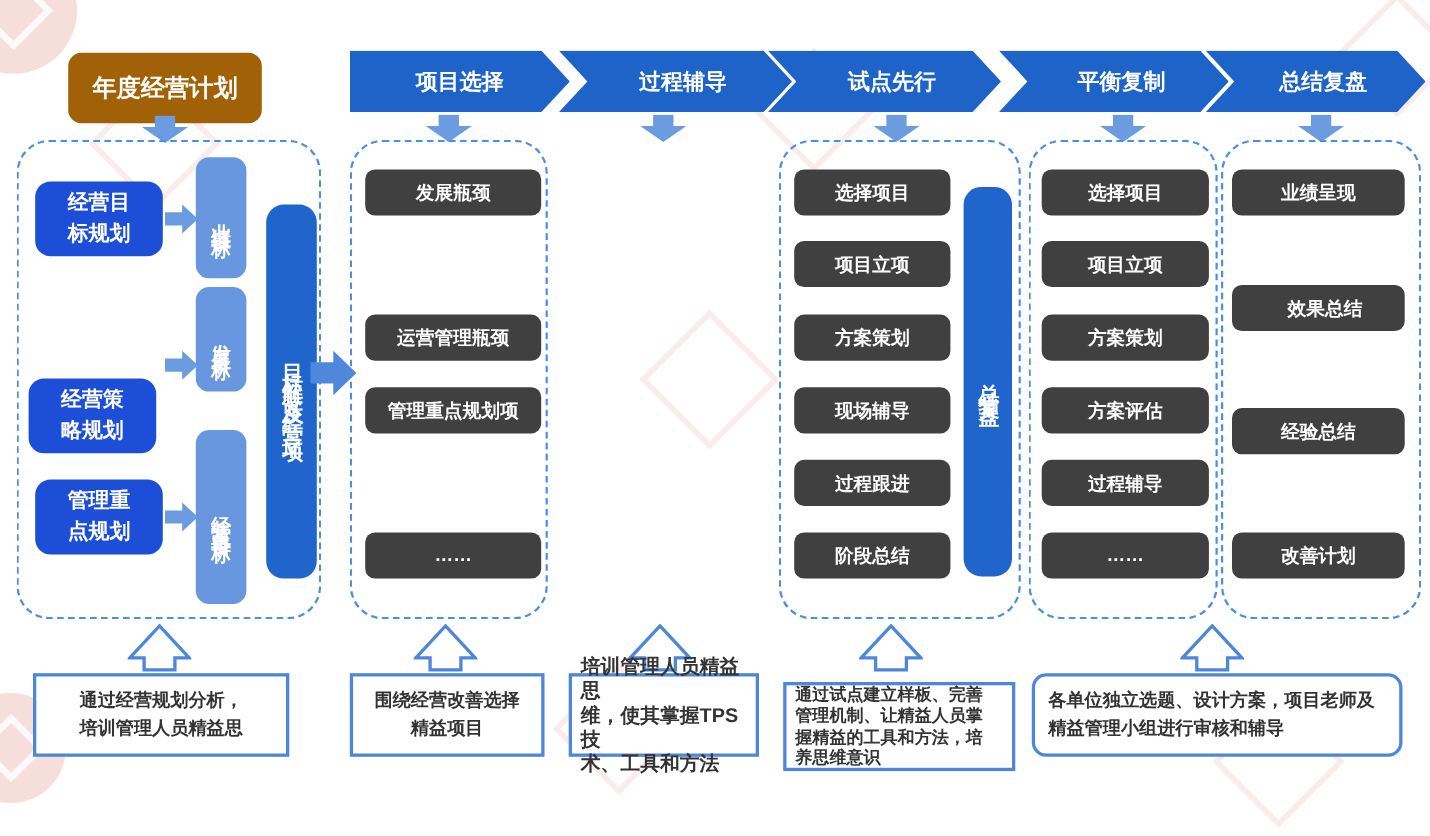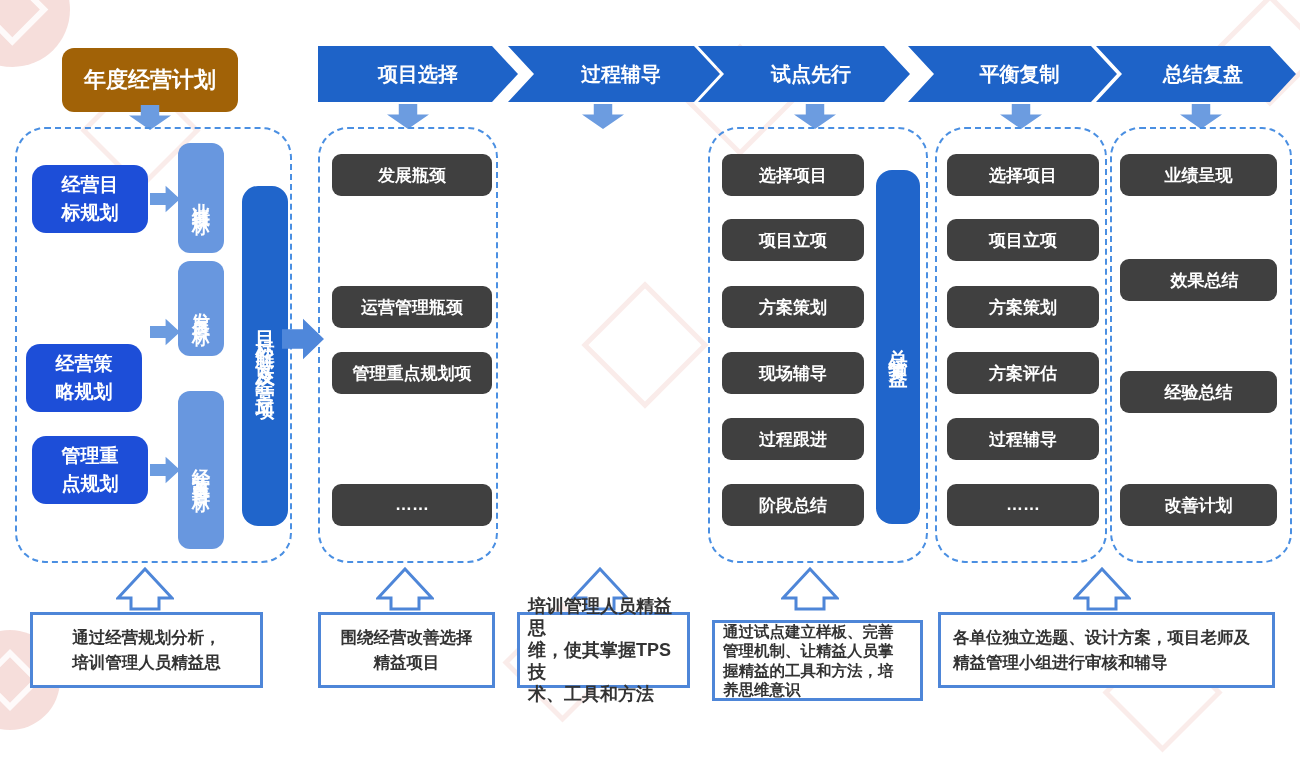--- a/index.html
+++ b/index.html
@@ -170,16 +170,16 @@
 培训管理人员精益思</div>
   <div class="note-box note-center" style="left:318px;top:612px;width:177px;height:76px;">围绕经营改善选择
 精益项目</div>
   <div class="note-box note-left" style="left:517px;top:612px;width:173px;height:76px;font-size:18px;line-height:22px;">培训管理人员精益思
 维，使其掌握TPS技
 术、工具和方法</div>
   <div class="note-box note-left" style="left:712px;top:620px;width:211px;height:81px;font-size:15.5px;line-height:19.5px;">通过试点建立样板、完善
 管理机制、让精益人员掌
 握精益的工具和方法，培
 养思维意识</div>
-  <div class="note-box note-left" style="left:938px;top:612px;width:337px;height:76px;font-size:16.5px;line-height:25px;padding-left:12px;">各单位独立选题、设计方案，项目老师及
+  <div class="note-box note-left" style="left:938px;top:612px;width:337px;height:76px;font-size:16.5px;line-height:25px;padding-left:12px;border-radius:13px;">各单位独立选题、设计方案，项目老师及
 精益管理小组进行审核和辅导</div>
 
 </div>
 
 </body></html>

